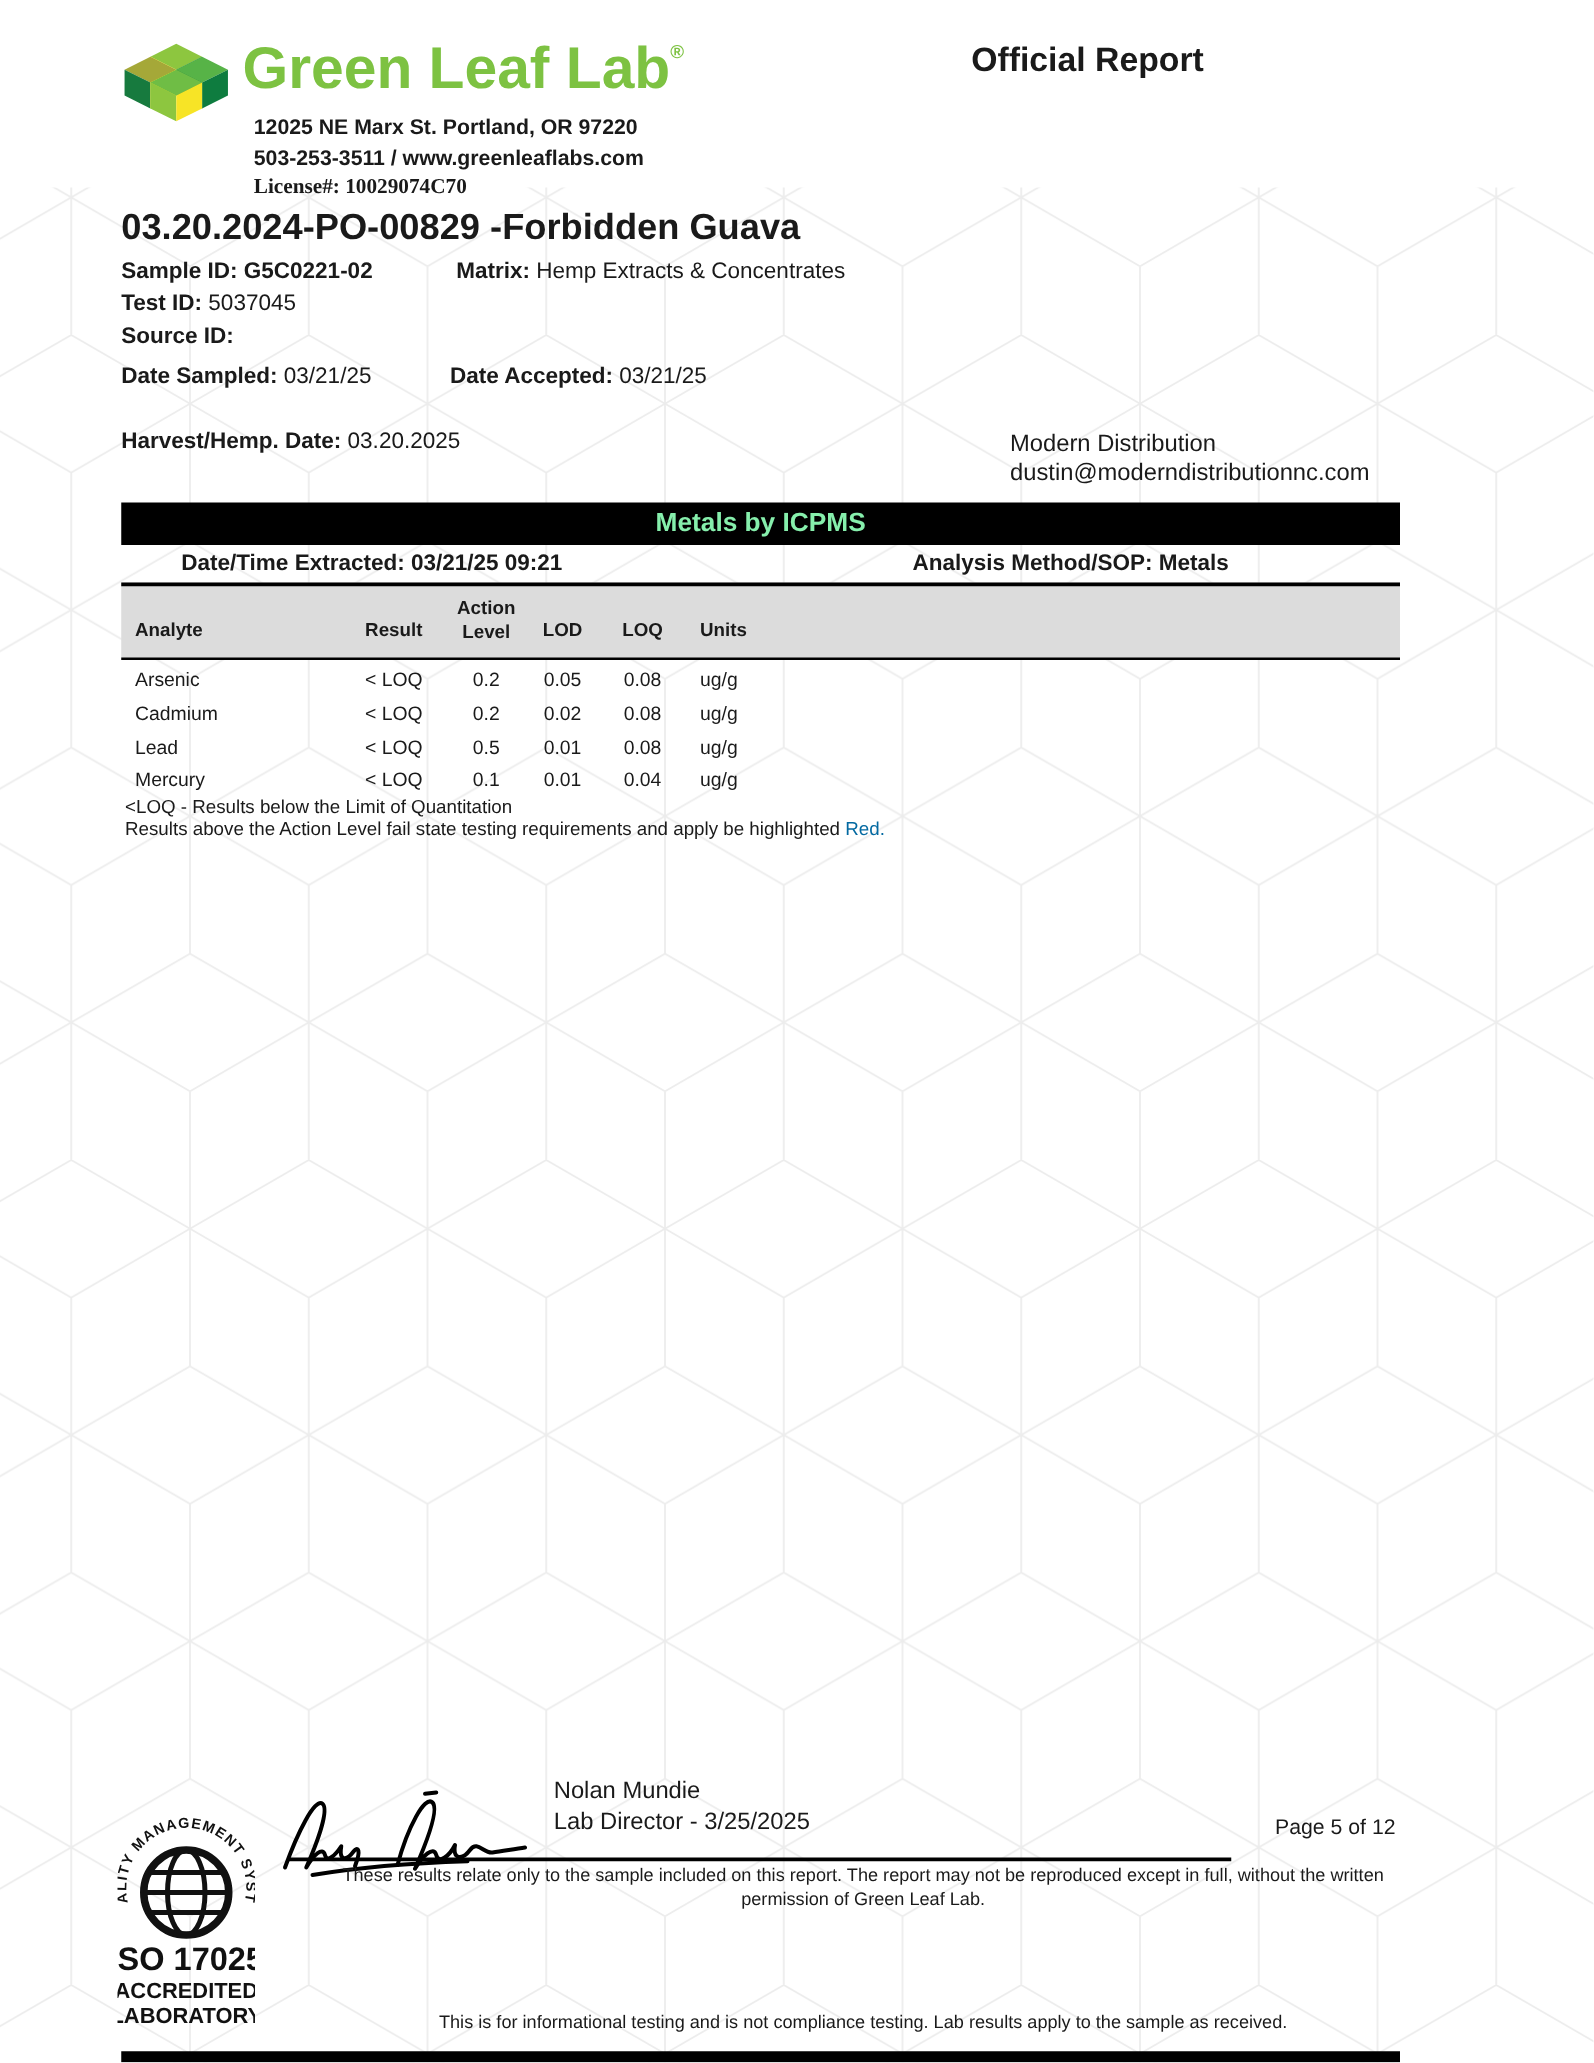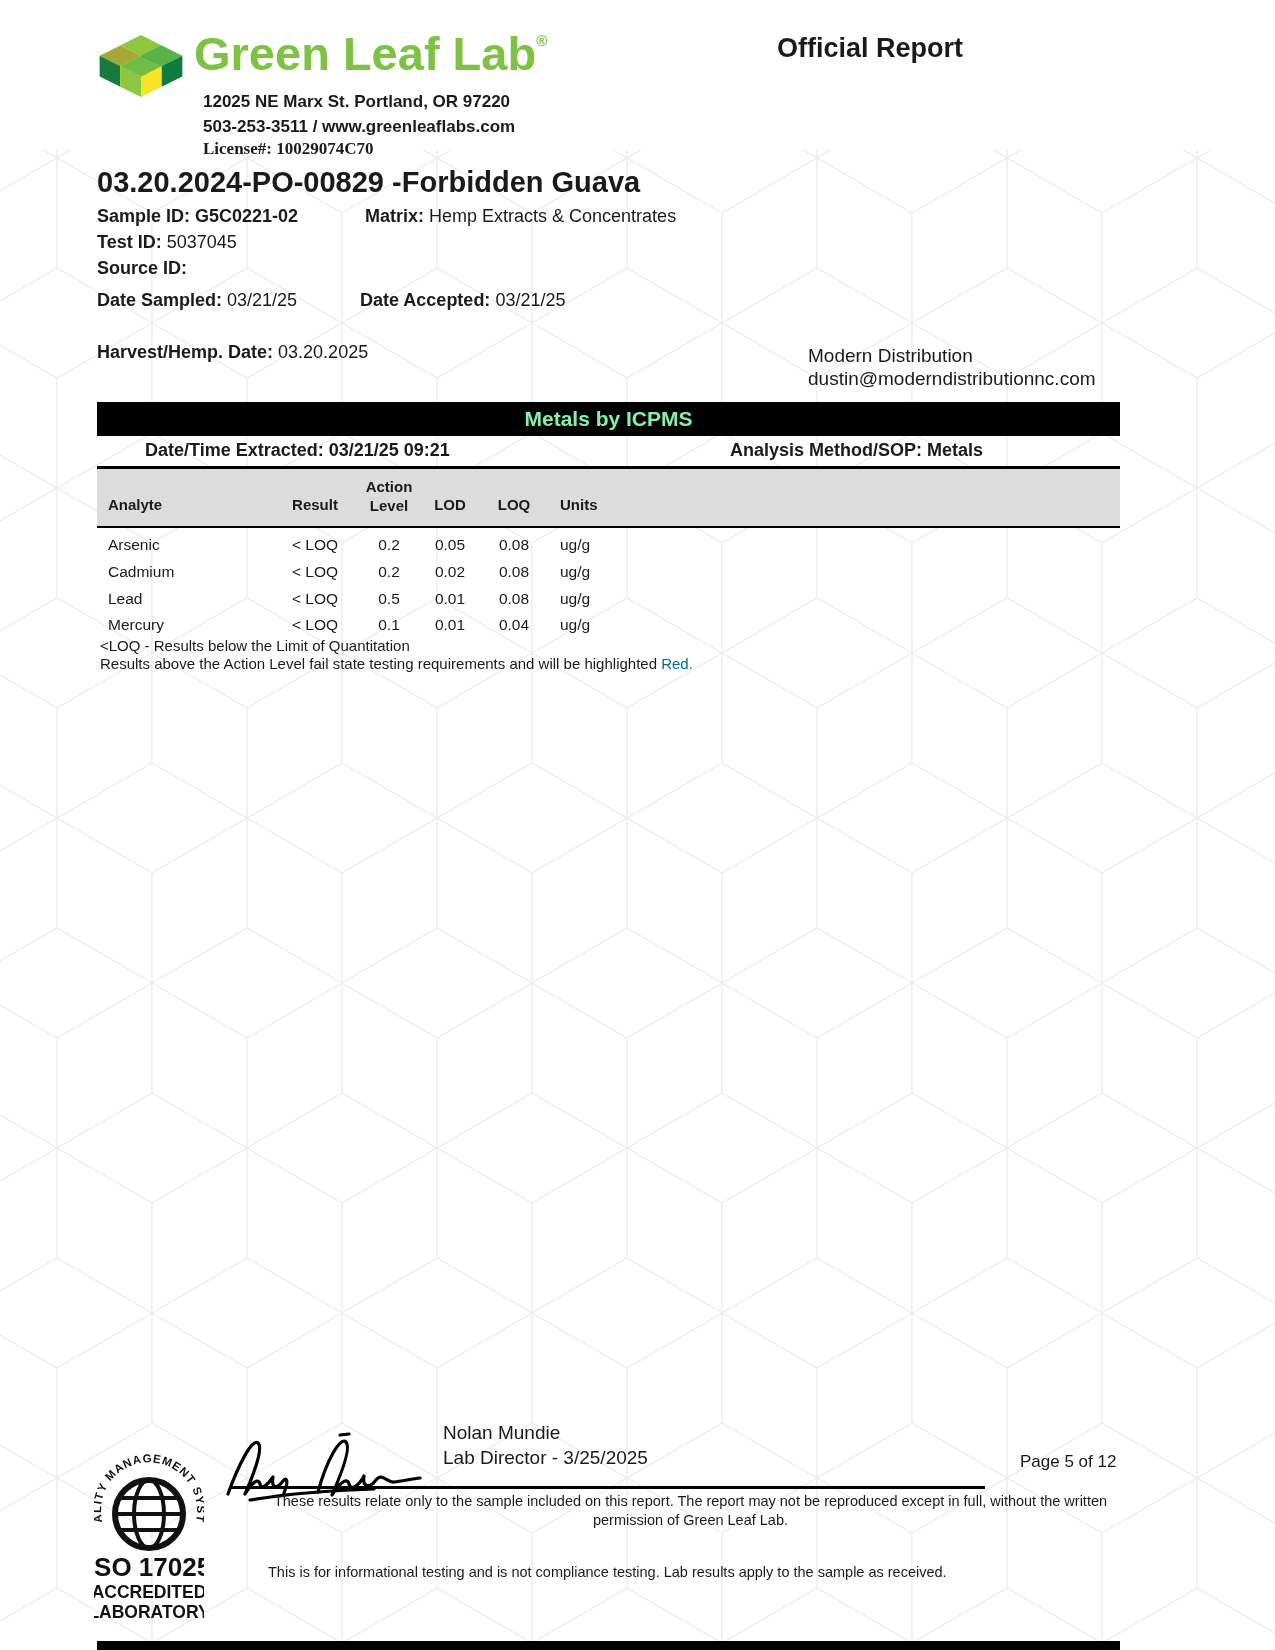--- a/index.html
+++ b/index.html
@@ -52,21 +52,21 @@
   .trow span{position:absolute;top:3px;}
   .r0{top:533px;} .r1{top:560px;} .r2{top:587px;} .r3{top:613px;}
   .fn1{left:100px;top:637px;font-size:15px;}
   .fn2{left:100px;top:655px;font-size:15px;}
   .red{color:#0369a1;}
   
   .sig-name{left:443px;top:1420px;font-size:19px;line-height:25px;}
   .sig-line{left:230px;top:1486px;width:755px;height:3px;background:#000;}
   .page-num{left:1020px;top:1452px;font-size:17px;}
   .disc1{left:268px;top:1492px;width:845px;text-align:center;font-size:14.5px;line-height:19px;}
-  .disc2{left:268px;top:1564px;width:845px;text-align:left;font-size:14.5px;}
+  .disc2{left:268px;top:1610px;width:845px;text-align:center;font-size:14.5px;}
   .bottom-bar{left:97px;top:1641px;width:1023px;height:9px;background:#000;}
 </style>
 </head>
 <body>
 
 <div id="page">
 
   <svg id="wm" width="1275" height="1650" aria-hidden="true">
     <defs>
       <pattern id="cubes" width="190" height="330" patternUnits="userSpaceOnUse" patternTransform="translate(-38,-62)">
@@ -197,21 +197,21 @@
       <span class="c-analyte">Mercury</span>
       <span class="c-result">&lt; LOQ</span>
       <span class="c-action">0.1</span>
       <span class="c-lod">0.01</span>
       <span class="c-loq">0.04</span>
       <span class="c-units">ug/g</span>
     </div>
 
     <div class="abs fn1">&lt;LOQ - Results below the Limit of Quantitation</div>
     <div class="abs fn2">
-      <span>Results above the Action Level fail state testing requirements and will be highlighted </span>
+      <span>Results above the Action Level fail state testing requirements and apply be highlighted </span>
       <span class="red">Red.</span>
     </div>
 
     <svg class="abs" style="left:94px;top:1442px;" width="110" height="196" viewBox="0 0 110 196" aria-hidden="true">
       <defs>
         <path id="arcpath" d="M 8,78 A 48,48 0 1 1 102,78"></path>
         <clipPath id="globeclip">
             <circle cx="55" cy="72" r="34"></circle>
           </clipPath>
       </defs>

